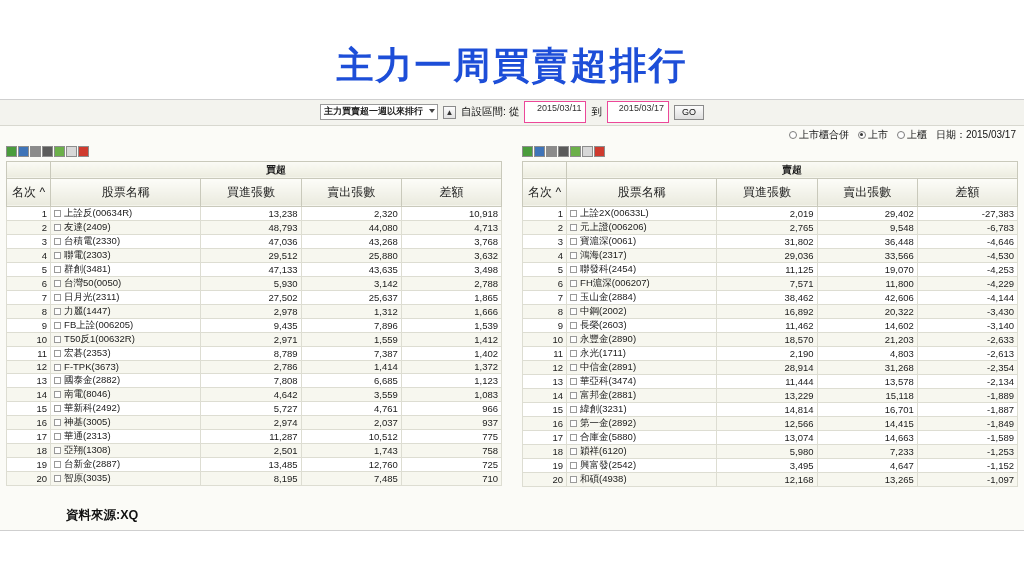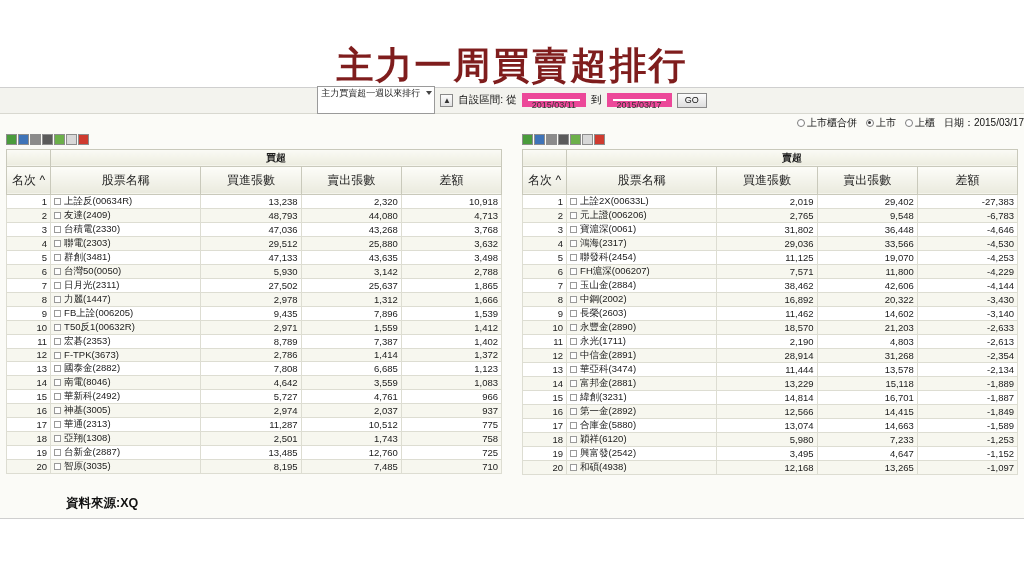--- a/index.html
+++ b/index.html
@@ -7,24 +7,24 @@
     margin: 0; padding: 0;
     width: 1024px; height: 576px;
     background: #ffffff;
     font-family: "Liberation Sans", sans-serif;
     overflow: hidden;
   }
   .page-title {
     text-align: center;
     font-size: 37px;
     font-weight: bold;
-    color: #7f1d1d;
+    color: #1d4ed8;
     letter-spacing: 2px;
     padding-top: 46px;
-    padding-bottom: 0;
+    padding-bottom: 12px;
     line-height: 1.1;
   }
   .app {
     position: relative;
     width: 1024px;
     height: 432px;
     background: #fbfbf7;
     border-top: 1px solid #cfcfcf;
     border-bottom: 1px solid #cfcfcf;
   }
@@ -45,68 +45,69 @@
     display: flex;
     align-items: center;
     justify-content: center;
     gap: 5px;
     font-size: 10px;
     color: #222;
   }
   .tb-select {
     border: 1px solid #9a9a9a;
     background: #ffffff;
-    height: 28px;
+    height: 16px;
     line-height: 13px;
     font-size: 9px;
     padding: 0 14px 0 3px;
     position: relative;
     min-width: 104px;
     color: #222;
+    font-weight: bold;
   }
   .tb-select .caret {
     position: absolute;
     right: 2px; top: 4px;
     border-left: 3px solid transparent;
     border-right: 3px solid transparent;
     border-top: 4px solid #444;
   }
   .tb-arrow {
     width: 13px; height: 13px;
     border: 1px solid #8a8a8a;
     background: linear-gradient(#fcfcfc, #e2e2e2);
     display: inline-flex;
     align-items: center; justify-content: center;
     font-size: 8px; color: #333;
   }
   .tb-label { font-size: 10.5px; color: #111; }
   .tb-date {
-    border: 6px solid #ec4899;
+    border: 1px solid #ec4899;
     background: #ffffff;
-    height: 14px; line-height: 13px;
+    height: 22px; line-height: 13px;
     font-size: 9px;
     padding: 0 4px;
     min-width: 62px;
     text-align: right;
     color: #333;
   }
   .tb-go {
     border: 1px solid #8a8a8a;
     background: linear-gradient(#fcfcfc, #dedede);
     height: 15px; line-height: 13px;
     font-size: 9px;
     padding: 0 7px;
     color: #111;
   }
   .market-row {
     height: 18px;
     display: flex;
     align-items: center;
     justify-content: flex-end;
-    padding-right: 0;
+    padding-right: 8px;
     gap: 9px;
     font-size: 10px;
     color: #111;
   }
   .radio {
     display: inline-flex;
     align-items: center;
     gap: 2px;
   }
   .radio .dot {

